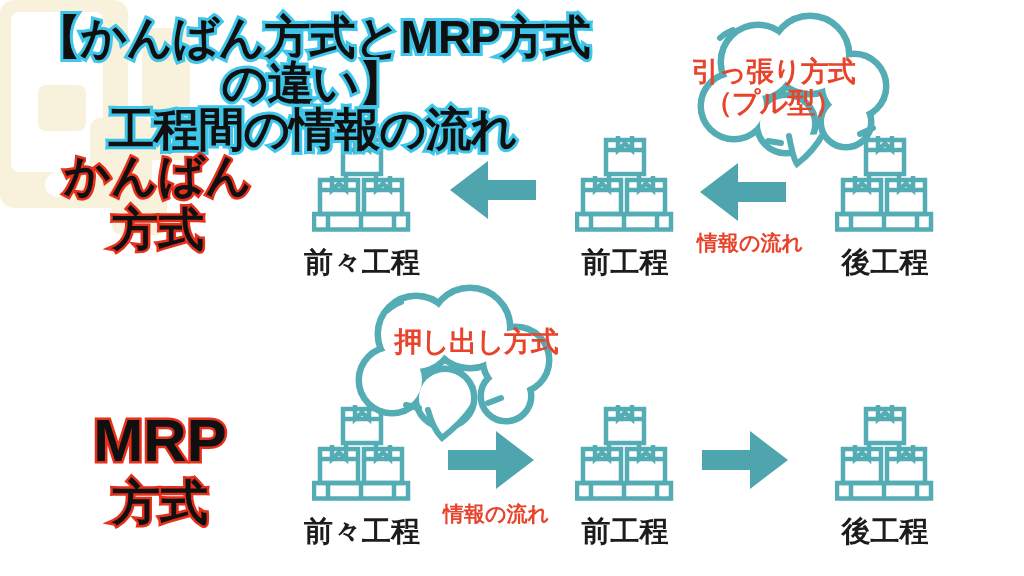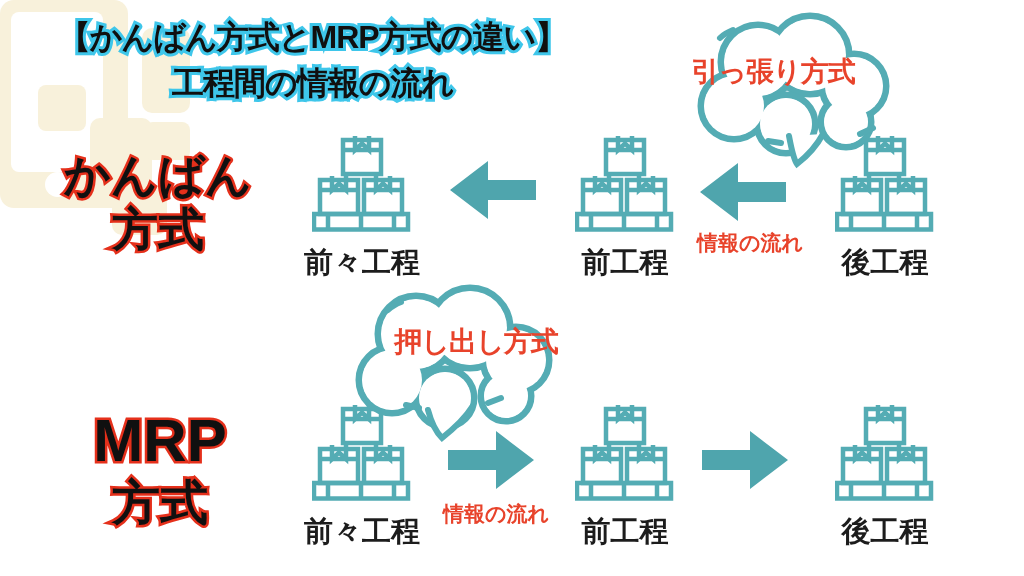--- a/index.html
+++ b/index.html
@@ -18,21 +18,21 @@
   .d-tr{left:142px;top:28px;width:48px;height:85px;border-radius:10px;}
   .d-mid{left:90px;top:118px;width:62px;height:88px;border-radius:10px;}
   .d-low{left:112px;top:185px;width:55px;height:50px;border-radius:10px;}
   .d-rs{left:145px;top:122px;width:45px;height:38px;border-radius:8px;}
   
   .outl{font-weight:900;color:#101010;paint-order:stroke fill;}
   .outl-cyan{-webkit-text-stroke:6px var(--cyan_outline,#3ec6ea);}
   .outl-red{-webkit-text-stroke:5px var(--red_outline,#e5301b);}
   .page-title{
     position:absolute;left:20px;top:14px;width:585px;text-align:center;z-index:2;
-    font-size:32px;line-height:46px;letter-spacing:-1px;
+    font-size:46px;line-height:46px;letter-spacing:-1px;
   }
   .method-label{position:absolute;text-align:center;z-index:2;}
   .kanban-label{left:38px;top:148px;width:240px;font-size:46px;line-height:54px;}
   .mrp-label{left:40px;top:408px;width:240px;}
   .mrp-label .l1{font-size:60px;line-height:66px;text-align:center;}
   .mrp-label .l2{font-size:48px;line-height:58px;}
   
   .picon{position:absolute;width:100px;height:98px;color:var(--teal_light,#54acb4);}
   .plabel{
     position:absolute;width:140px;text-align:center;font-size:29px;font-weight:700;
@@ -161,20 +161,21 @@
       </g>
       <path d="M105,126 C108,142 110,150 113,154 C122,147 132,137 139,124" fill="#fff" stroke="currentColor" stroke-width="6" stroke-linecap="round"></path>
       <g stroke="currentColor" stroke-width="6" stroke-linecap="round" fill="none">
         <path d="M36,28 c4,-4 8,-6 13,-8"></path>
         <path d="M84,131 l13,2"></path>
         <path d="M176,124 l13,-6"></path>
       </g>
     </svg>
     <div class="btxt">
       <div>引っ張り方式</div>
+      <div>（プル型）</div>
     </div>
   </div>
 
   <div class="method-label mrp-label outl outl-red">
     <div class="l1">MRP</div>
     <div class="l2">方式</div>
   </div>
 
   <svg class="picon" style="left:312px;top:403px;">
     <use href="#sym-pallet" xlink:href="#sym-pallet"></use>

